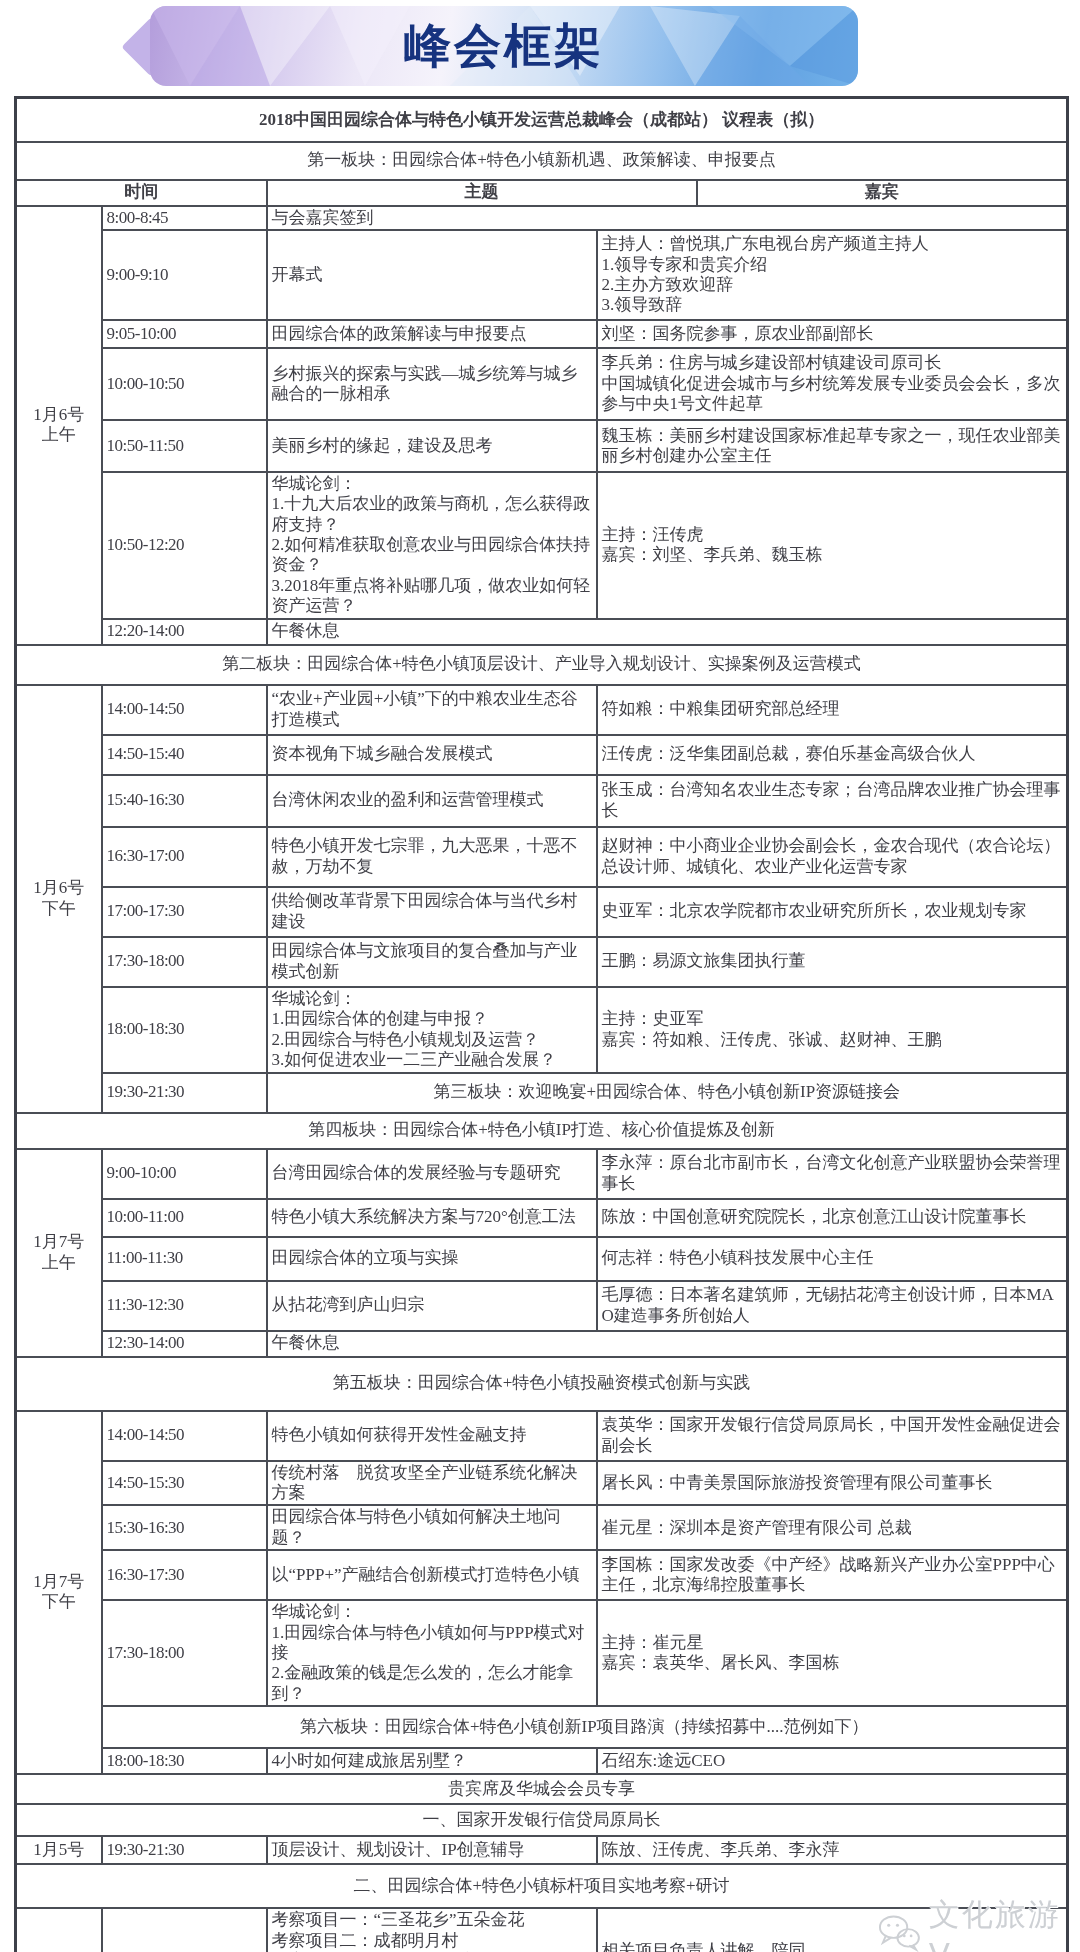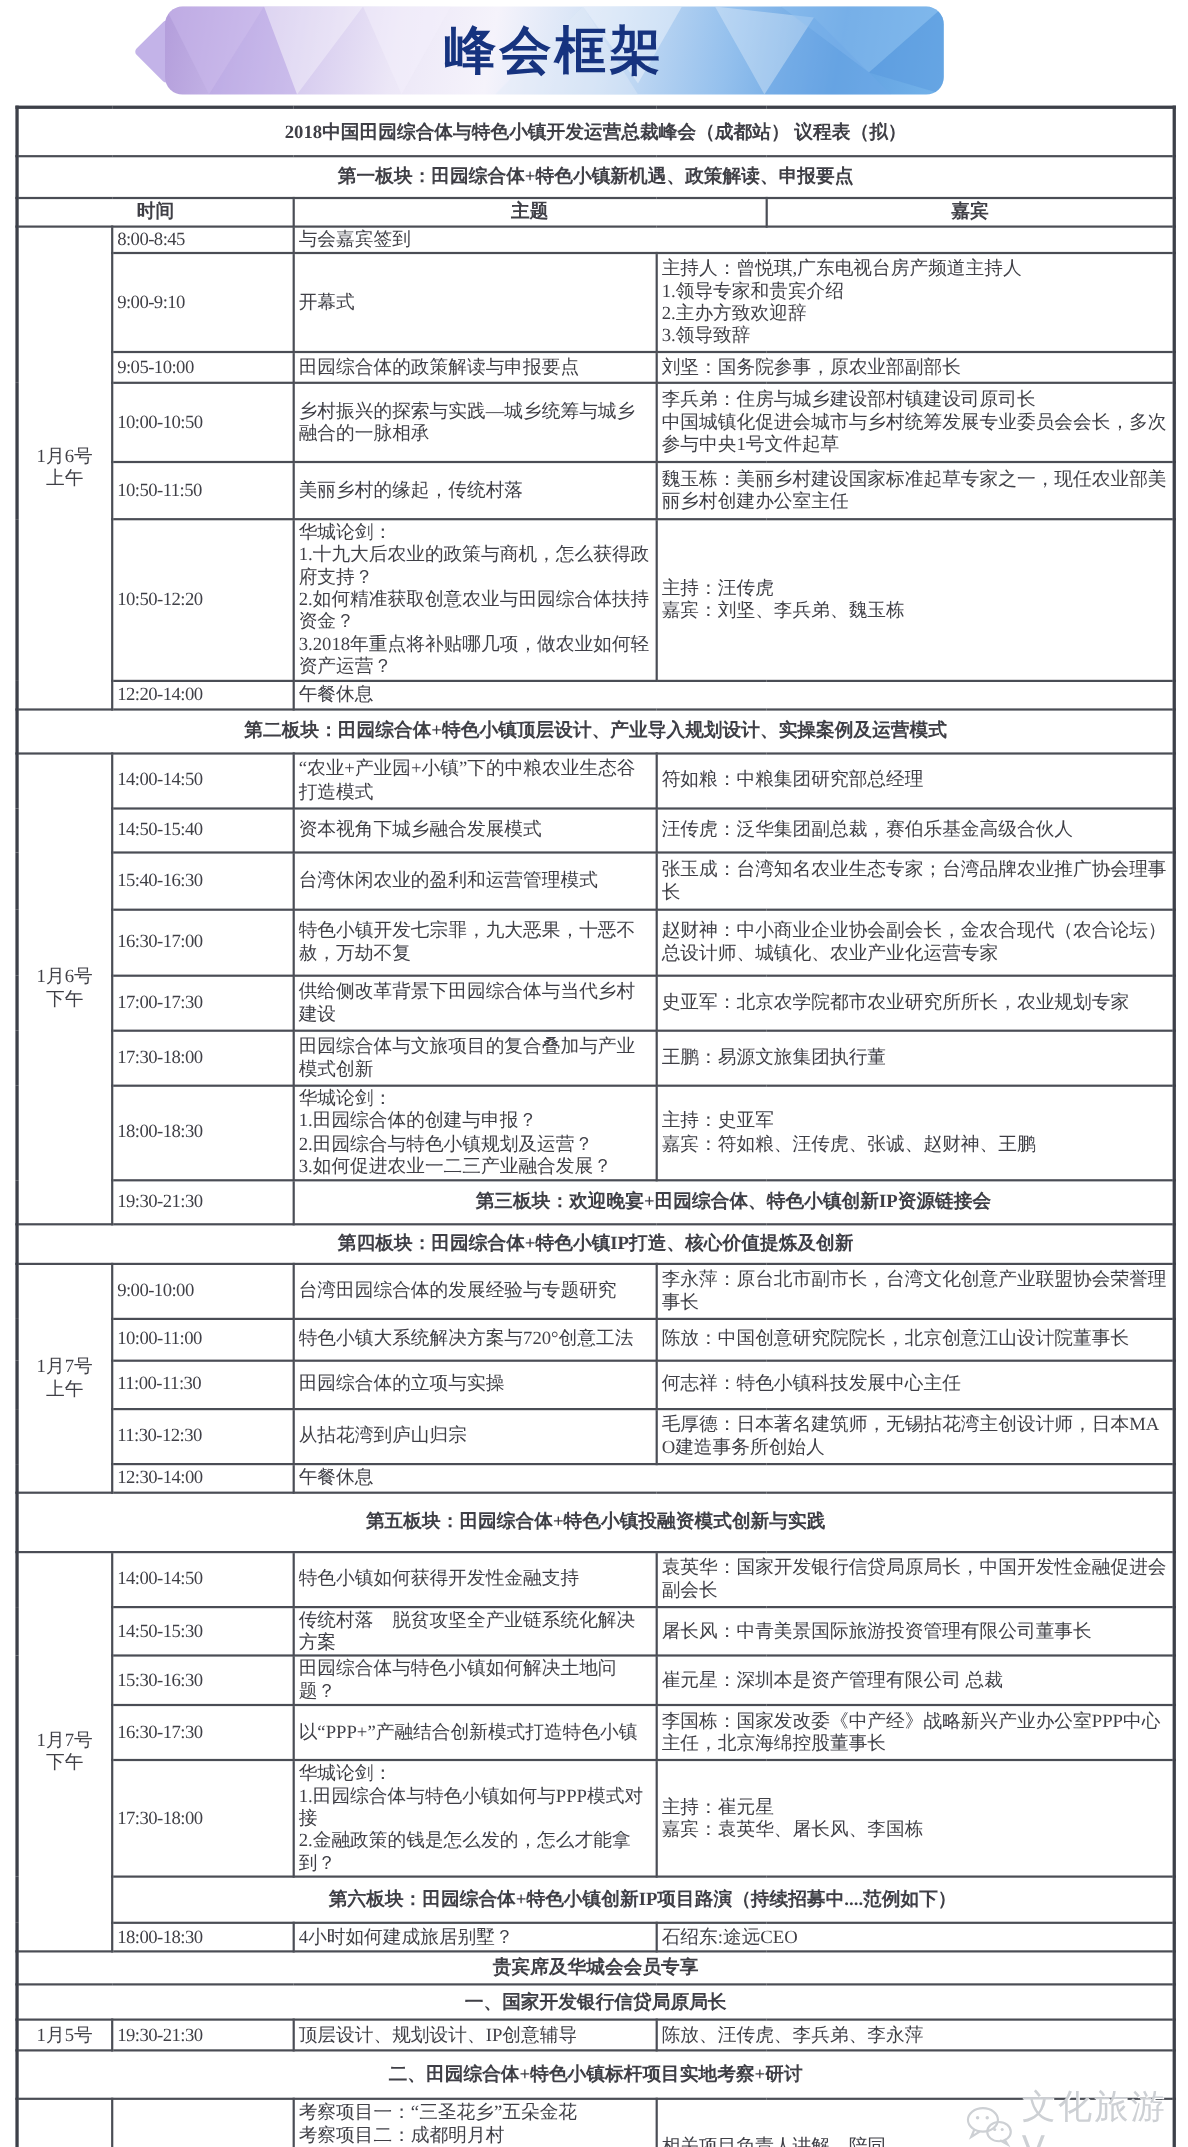--- a/index.html
+++ b/index.html
@@ -16,21 +16,21 @@
   .banner-title{position:relative;z-index:2;font-size:47px;font-weight:bold;color:#16337f;letter-spacing:3px;}
   .banner-subtitle{position:relative;z-index:2;font-size:31px;font-style:italic;font-weight:bold;color:#1c4a97;
     font-family:"DejaVu Sans",sans-serif;letter-spacing:1px;transform:translateY(8px);}
 
   
   table.agenda{position:absolute;left:14px;top:96px;width:1052px;border-collapse:collapse;table-layout:fixed;
     border:3px solid #3d4049;}
   table.agenda td{border:2px solid #4a4d55;color:#3f3f46;font-size:17px;line-height:1.2;
     padding:1px 4px;vertical-align:middle;white-space:pre-line;word-break:break-all;}
   td.title-cell{font-size:24px;font-weight:bold;color:#2a4fa2;text-align:center;white-space:normal;}
-  td.section{font-size:23px;font-weight:bold;color:#2a4fa2;text-align:center;white-space:normal;line-height:1.15;}
+  td.section{font-size:23px;font-weight:normal;color:#2a4fa2;text-align:center;white-space:normal;line-height:1.15;}
   td.colhead{font-size:20px;font-weight:bold;color:#3a3a40;text-align:center;}
   td.day{text-align:center;font-size:19px;padding:0;}
   td.time{font-size:18px;padding:0 1px 0 2px;letter-spacing:-0.5px;}
   td.topic{padding-left:5px;}
   td.guest{padding-left:6px;}
 
   
   .watermark{position:absolute;left:878px;top:1894px;display:flex;align-items:center;gap:8px;
     color:#cdd0d4;text-shadow:1px 1px 0 #ffffff;}
   .watermark .wm-label{font-size:31px;letter-spacing:2px;font-family:"DejaVu Sans",sans-serif;}
@@ -101,21 +101,21 @@
       <td class="guest" colspan="2">刘坚：国务院参事，原农业部副部长</td>
     </tr>
     <tr style="height:72px">
       <td class="time">10:00-10:50</td>
       <td class="topic">乡村振兴的探索与实践—城乡统筹与城乡融合的一脉相承</td>
       <td class="guest" colspan="2">李兵弟：住房与城乡建设部村镇建设司原司长
 中国城镇化促进会城市与乡村统筹发展专业委员会会长，多次参与中央1号文件起草</td>
     </tr>
     <tr style="height:52px">
       <td class="time">10:50-11:50</td>
-      <td class="topic">美丽乡村的缘起，传统村落</td>
+      <td class="topic">美丽乡村的缘起，建设及思考</td>
       <td class="guest" colspan="2">魏玉栋：美丽乡村建设国家标准起草专家之一，现任农业部美丽乡村创建办公室主任</td>
     </tr>
     <tr style="height:110px">
       <td class="time">10:50-12:20</td>
       <td class="topic">华城论剑：
 1.十九大后农业的政策与商机，怎么获得政府支持？
 2.如何精准获取创意农业与田园综合体扶持资金？
 3.2018年重点将补贴哪几项，做农业如何轻资产运营？</td>
       <td class="guest" colspan="2">主持：汪传虎
 嘉宾：刘坚、李兵弟、魏玉栋</td>

